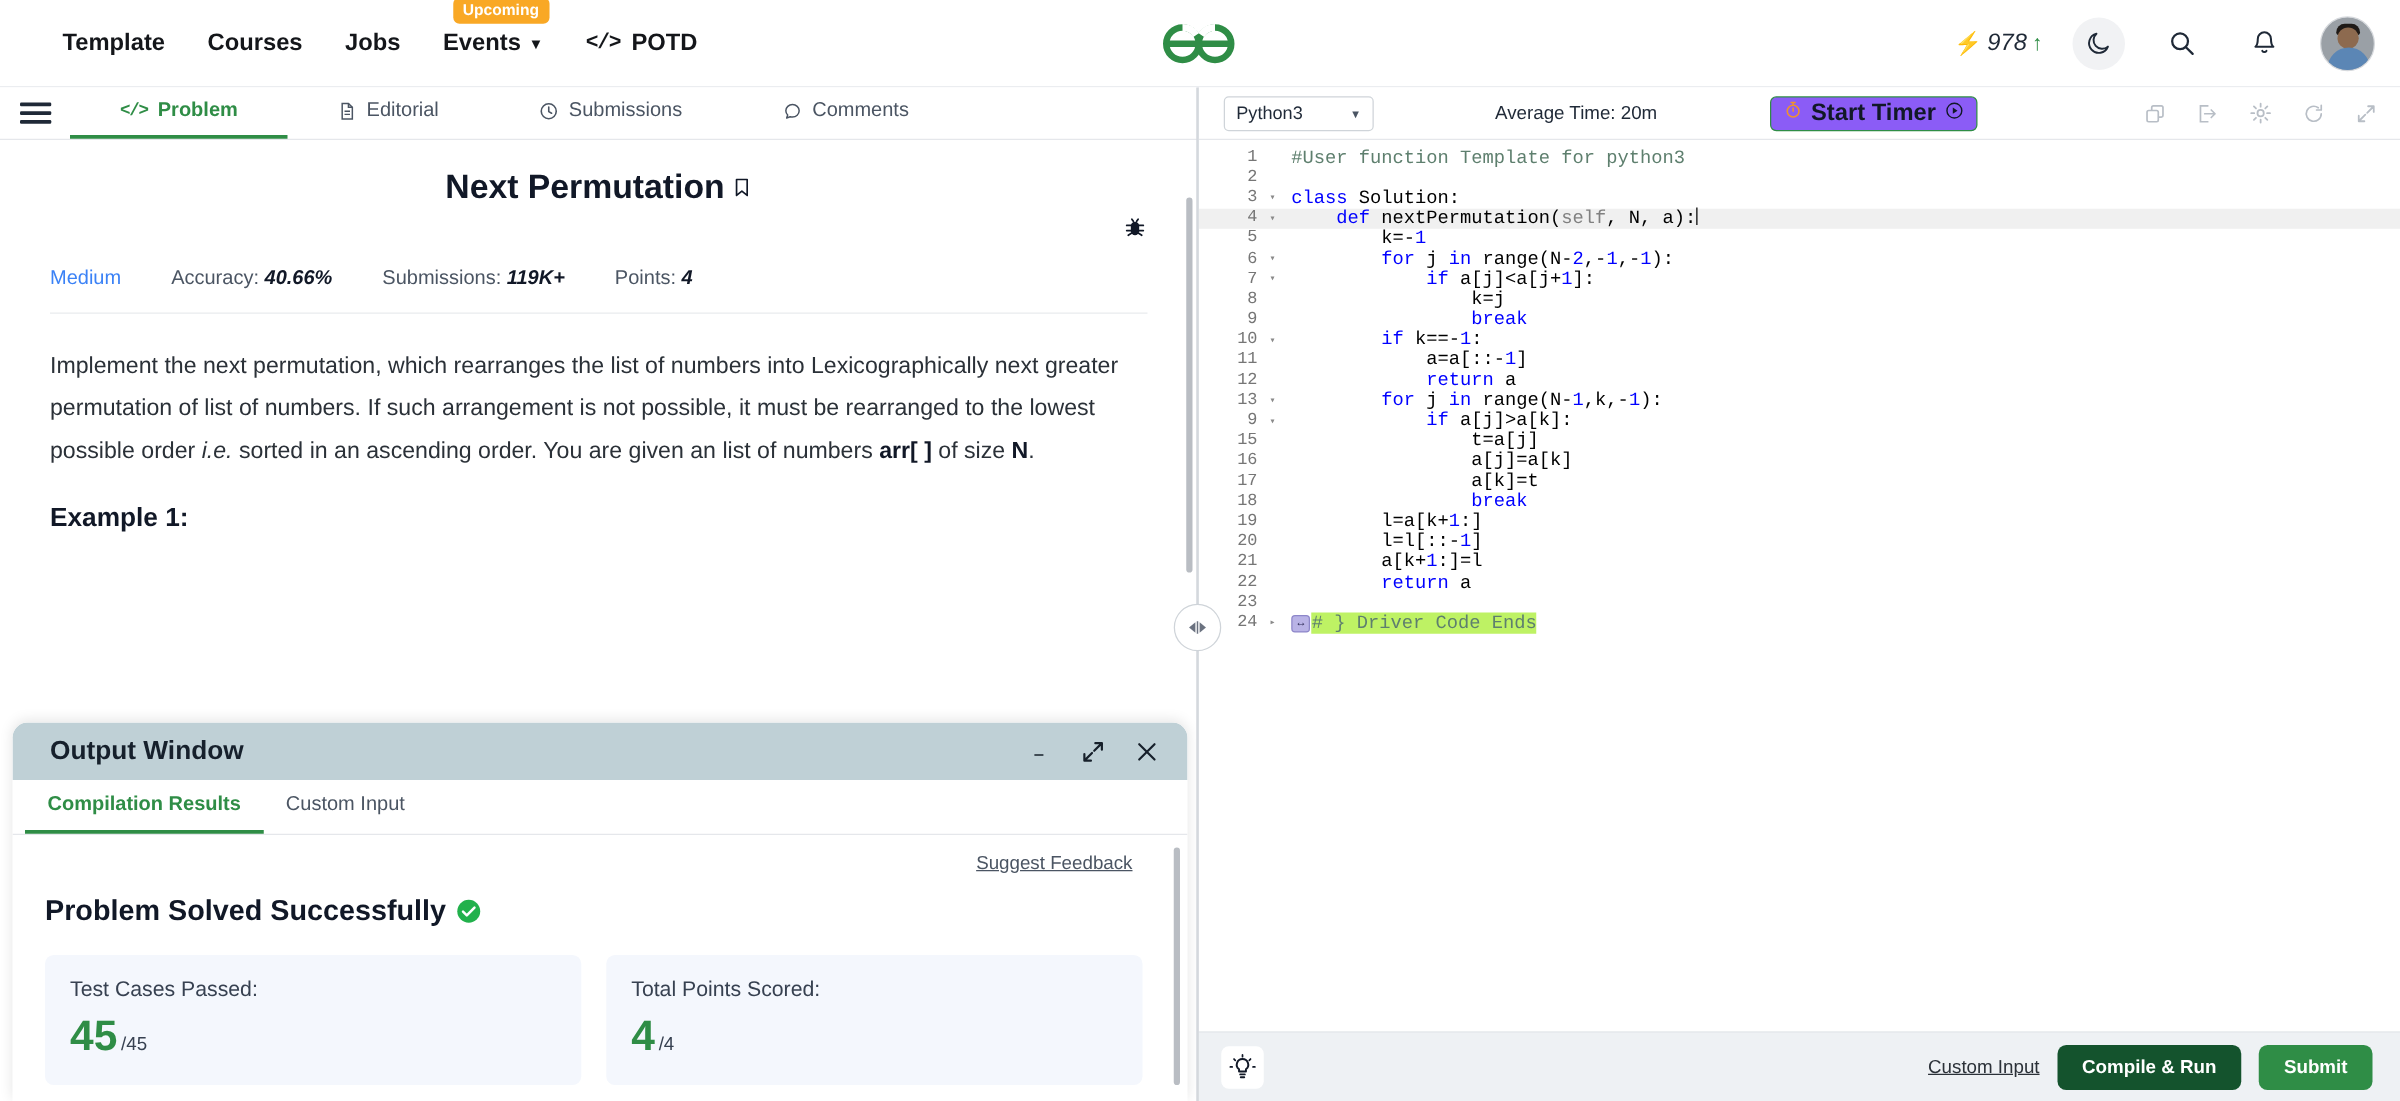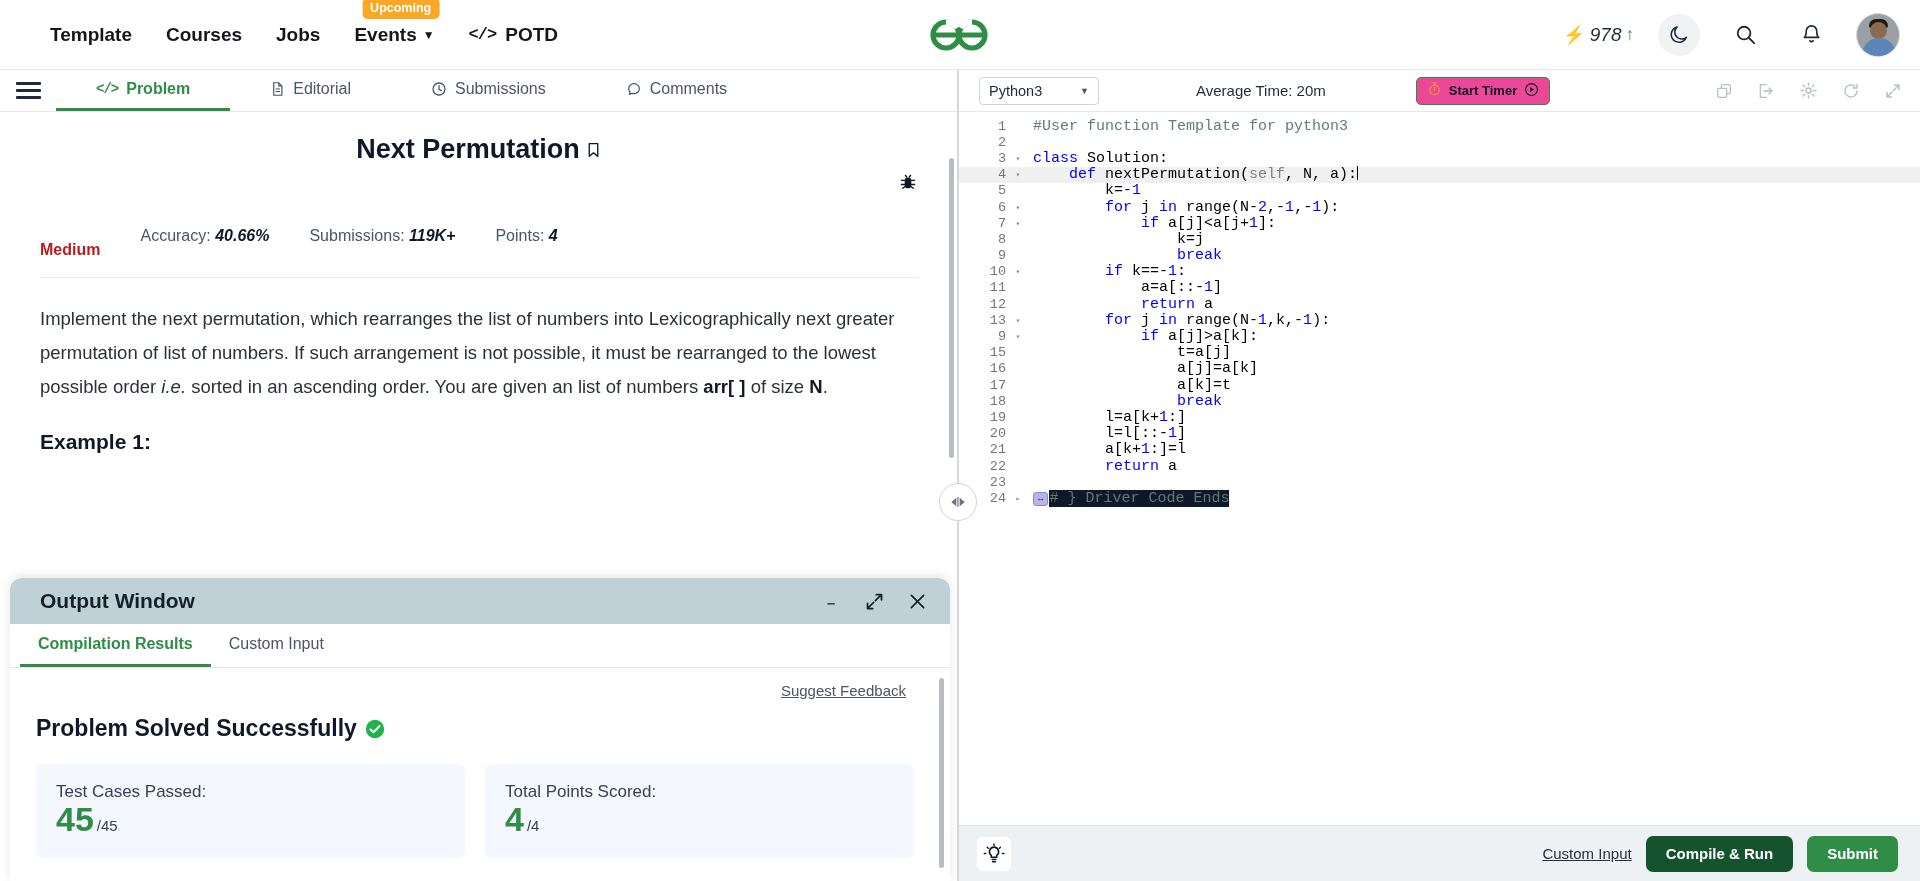--- a/index.html
+++ b/index.html
@@ -111,21 +111,21 @@
     display: flex; align-items: center; gap: 3px;
   }
   .bookmark-ico { margin-left: 2px; display: inline-flex; }
   .bug-ico { margin-left: auto; cursor: pointer; padding-top: 6px; }
   .meta-row {
     display: flex; align-items: center; gap: 40px; font-size: 16px;
     color: #4b5563; margin-top: 16px; padding-bottom: 18px;
     border-bottom: 1px solid #e9ebee;
   }
   .meta-row b { color: #111827; font-style: italic; }
-  .diff-medium { color: #b91c1c; font-weight: 700; margin-top: 28px; }
+  .diff-medium { color: #3b82f6; font-weight: 400; }
   .promo {
     margin-top: 22px; background: #e3eafb; border-radius: 9px;
     height: 38px; display: flex; align-items: center; justify-content: center;
     font-size: 14.5px; font-weight: 700; color: #17203a; gap: 7px; cursor: pointer;
   }
   .ext-ico { display: inline-flex; }
   .prob-text {
     margin-top: 24px; font-size: 18.5px; line-height: 34px; color: #2b3138;
   }
   .prob-text b { font-weight: 700; color: #111827; }
@@ -181,21 +181,21 @@
   }
   .solved-row { display: flex; align-items: center; gap: 7px; margin-top: 16px; }
   .solved-txt { font-size: 23px; font-weight: 700; color: #111827; }
   .check-ico { display: inline-flex; }
   .cards { display: flex; gap: 20px; margin-top: 22px; }
   .card {
     flex: 1 1 0; background: #f4f7fd; border-radius: 7px;
     padding: 18px 20px 22px;
   }
   .card-label { font-size: 17px; color: #374151; }
-  .card-value { display: flex; align-items: baseline; gap: 3px; text-align: right; }
+  .card-value { margin-top: 10px; display: flex; align-items: baseline; gap: 3px; text-align: right; }
   .card-num { font-size: 34px; font-weight: 700; color: #2f8d46; line-height: 1; }
   .card-den { font-size: 15px; color: #374151; }
   .ow-scrollbar {
     position: absolute; right: 6px; top: 10px; width: 5px; height: 190px;
     background: #b9bdc3; border-radius: 3px;
   }
 
   
   .ed-toolbar {
     height: 42px; flex: 0 0 42px; display: flex; align-items: center;
@@ -204,21 +204,21 @@
   .lang-select {
     width: 120px; height: 28px; border: 1px solid #cfd4d9; border-radius: 4px;
     display: flex; align-items: center; padding: 0 9px; font-size: 14.5px;
     color: #1f2937; cursor: pointer; background: #fff;
   }
   .lang-select .caret-sm { margin-left: auto; font-size: 9px; color: #4b5563; }
   .avg-time { margin-left: 97px; font-size: 15px; color: #1f2937; white-space: nowrap; }
   .timer-btn {
     margin-left: 90px; height: 28px; border: 1px solid #2f8d46; border-radius: 5px;
     display: flex; align-items: center; gap: 7px; padding: 0 10px;
-    font-size: 13px; font-weight: 700; color: #111827; cursor: pointer; background: #ec4899;
+    font-size: 19px; font-weight: 700; color: #111827; cursor: pointer; background: #8b5cf6;
   }
   .ed-icons { margin-left: auto; display: flex; align-items: center; gap: 24px; color: #b8bec6; }
   .ed-ico { cursor: pointer; display: flex; align-items: center; }
 
   
   .code-area {
     flex: 1 1 auto; overflow: hidden; position: relative;
     font-family: "Liberation Mono", monospace; font-size: 15px;
     background: #fff; padding-top: 6px;
   }
@@ -238,21 +238,21 @@
   .k-self { color: #808080; }
   .cursor-bar {
     display: inline-block; width: 1px; height: 14px; background: #000;
     vertical-align: -2px;
   }
   .fold-widget {
     display: inline-block; background: #b9b3e6; border: 1px solid #8d86c9;
     border-radius: 3px; color: #2d2a55; font-size: 9px; line-height: 10px;
     padding: 1px 4px; margin-right: 1px; vertical-align: 1px;
   }
-  .driver-hl { background: #0f172a; }
+  .driver-hl { background: #bef264; }
 
   
   .ed-footer {
     height: 56px; flex: 0 0 56px; background: #eef1f4;
     display: flex; align-items: center; padding: 0 22px 0 18px;
     border-top: 1px solid #e0e4e8;
   }
   .bulb-btn {
     width: 34px; height: 34px; border-radius: 6px; background: #fff;
     display: flex; align-items: center; justify-content: center; cursor: pointer;

